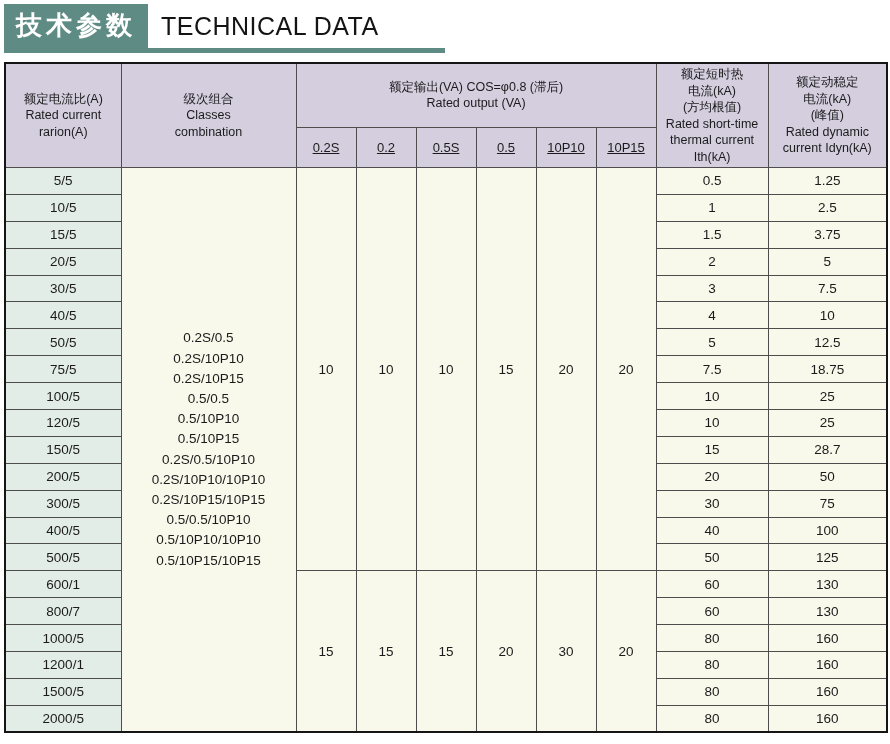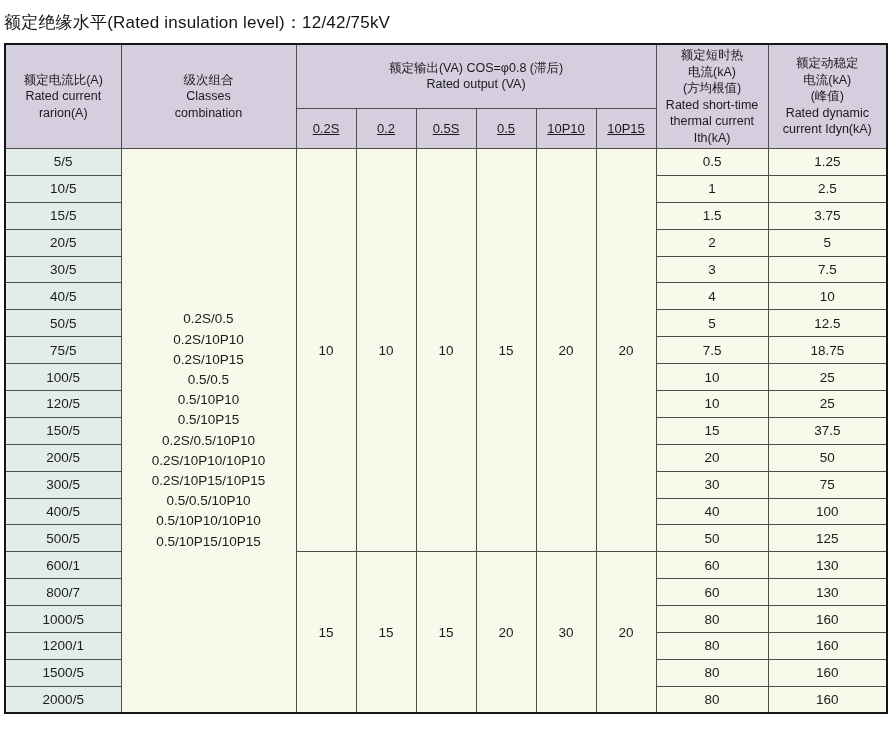--- a/index.html
+++ b/index.html
@@ -78,22 +78,25 @@
     background: var(--cream);
     font-size: 13.5px;
     line-height: 20.2px;
   }
 </style>
 </head>
 <body>
 
 <div class="page">
 
-
-  <div class="subtitle">额定绝缘水平(Rated insulation level)：12/42/75kV</div>
+  <div class="title-wrap">
+    <div class="title-box">技术参数</div>
+    <div class="title-en">TECHNICAL DATA</div>
+  </div>
+
 
   <table class="spec">
     <colgroup>
       <col style="width:116px">
       <col style="width:175px">
       <col style="width:60px">
         <col style="width:60px">
         <col style="width:60px">
       <col style="width:60px">
         <col style="width:60px">
@@ -197,21 +200,21 @@
           <td>25</td>
         </tr>
         <tr>
           <td class="ratio-cell">120/5</td>
           <td>10</td>
           <td>25</td>
         </tr>
         <tr>
           <td class="ratio-cell">150/5</td>
           <td>15</td>
-          <td>37.5</td>
+          <td>28.7</td>
         </tr>
         <tr>
           <td class="ratio-cell">200/5</td>
           <td>20</td>
           <td>50</td>
         </tr>
         <tr>
           <td class="ratio-cell">300/5</td>
           <td>30</td>
           <td>75</td>

